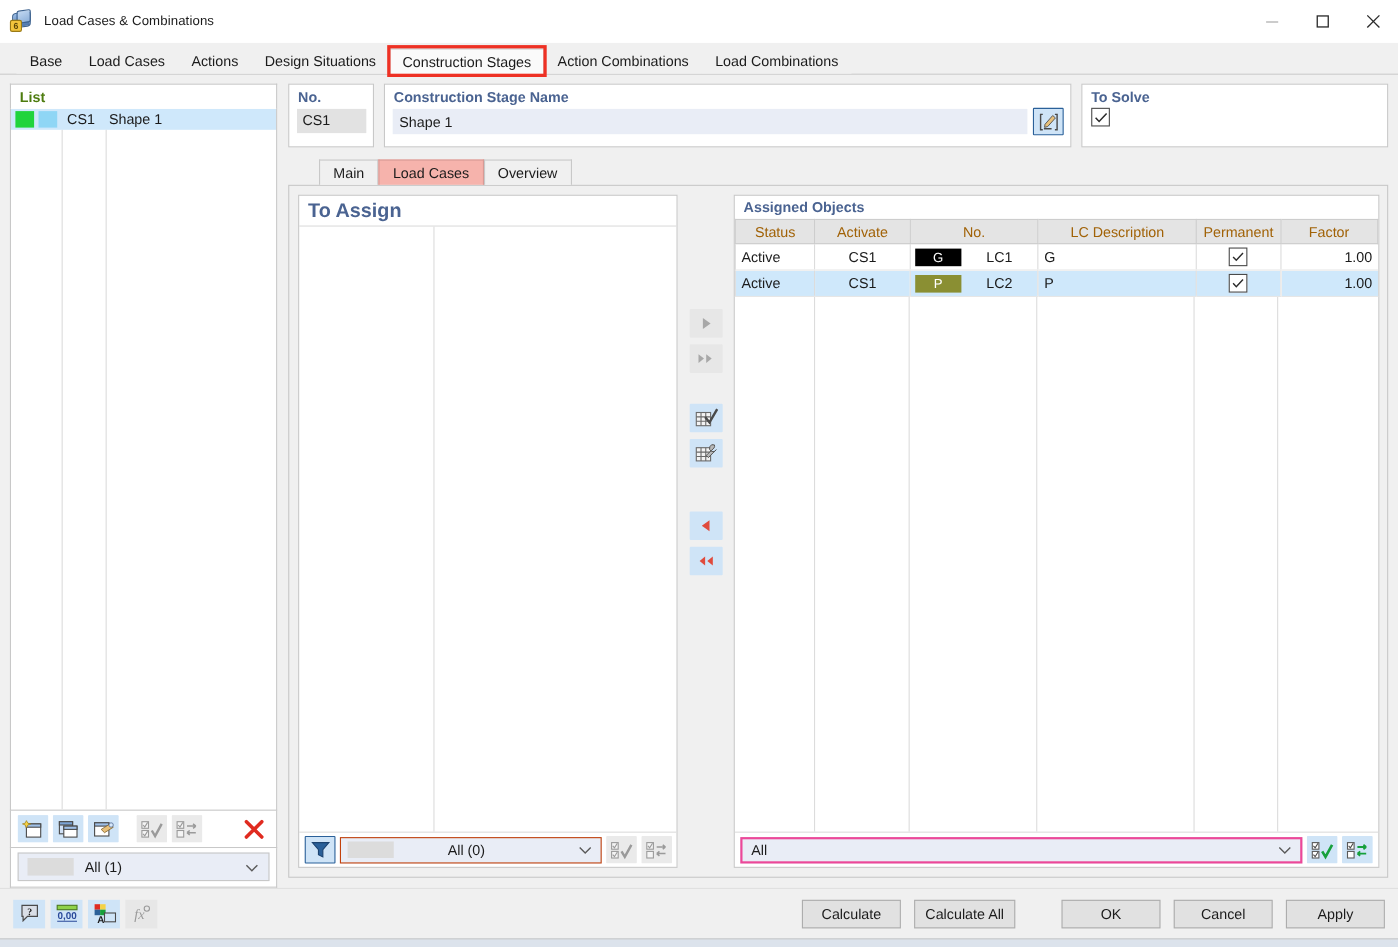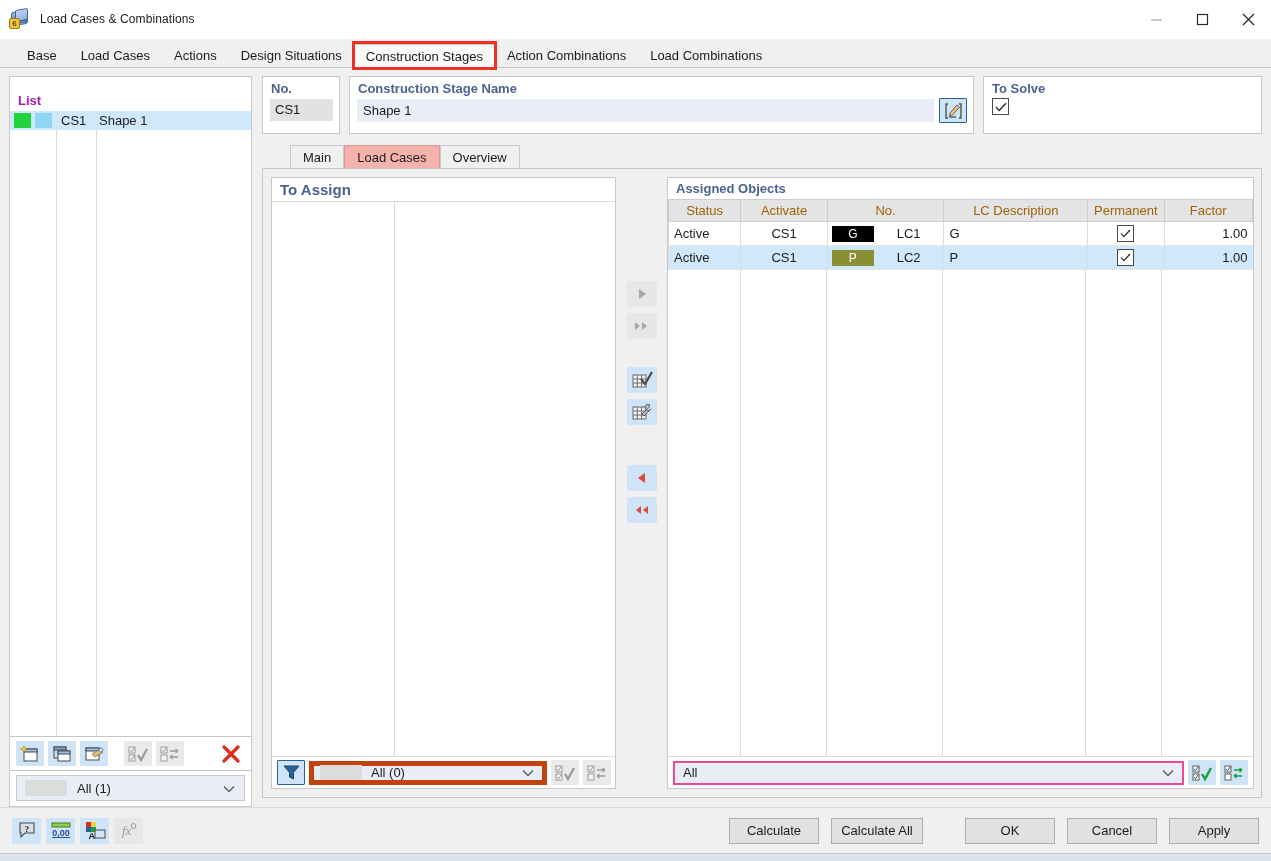--- a/index.html
+++ b/index.html
@@ -104,22 +104,22 @@
 
   
   .left-panel {
     width: 243px; flex: 0 0 243px;
     display: flex; flex-direction: column;
   }
   .panel-white {
     background: #ffffff; border: 1px solid #c8c8c8;
   }
   .group-title {
-    font-size: 13px; font-weight: bold; color: #a21caf;
-    padding: 16px 8px 3px 8px;
+    font-size: 13px; font-weight: bold; color: #4d7c0f;
+    padding: 4px 8px 3px 8px;
   }
   .list-box {
     flex: 1 1 auto;
     background: #ffffff;
     border: 1px solid #c8c8c8;
     border-top: none;
     position: relative;
     overflow: hidden;
   }
   .list-row {
@@ -225,29 +225,29 @@
     min-height: 0;
     margin-bottom: 9px;
   }
 
   .assign-panel {
     width: 345px; flex: 0 0 345px;
     background: #ffffff; border: 1px solid #c8c8c8;
     display: flex; flex-direction: column;
     min-height: 0;
   }
-  .assign-panel .hdr { font-size: 15px; font-weight: bold; color: #4a6391; padding: 3px 0 3px 8px; }
+  .assign-panel .hdr { font-size: 18px; font-weight: bold; color: #4a6391; padding: 3px 0 3px 8px; }
   .assign-grid { flex: 1 1 auto; position: relative; border-top: 1px solid #dcdcdc; }
   .assign-foot {
     height: 32px; flex: 0 0 32px; display: flex; align-items: center;
     padding: 0 4px 0 5px; gap: 4px; border-top: 1px solid #dcdcdc;
   }
   .assign-combo {
-    flex: 1 1 auto; height: 24px; border: 5px solid #c2410c; background: #e9edf6;
-    display: flex; align-items: center; font-size: 13px; min-width: 0;
+    flex: 1 1 auto; height: 24px; border: 1px solid #c2410c; background: #e9edf6;
+    display: flex; align-items: center; font-size: 13px; min-width: 0; gap: 40px;
   }
   .assign-combo .swatch-box { width: 42px; height: 15px; background: #dcdcdc; margin-left: 6px; }
   .assign-combo .cval { margin-left: 9px; }
   .assign-combo .chev { margin-left: auto; margin-right: 8px; }
 
   .mid-col {
     width: 51px; flex: 0 0 51px;
     display: flex; flex-direction: column; align-items: center;
     padding-top: 104px;
   }

